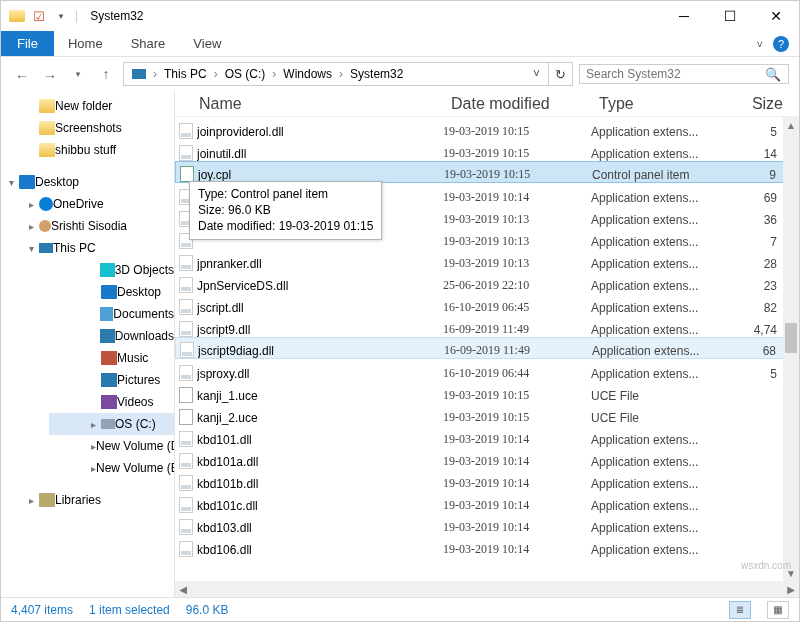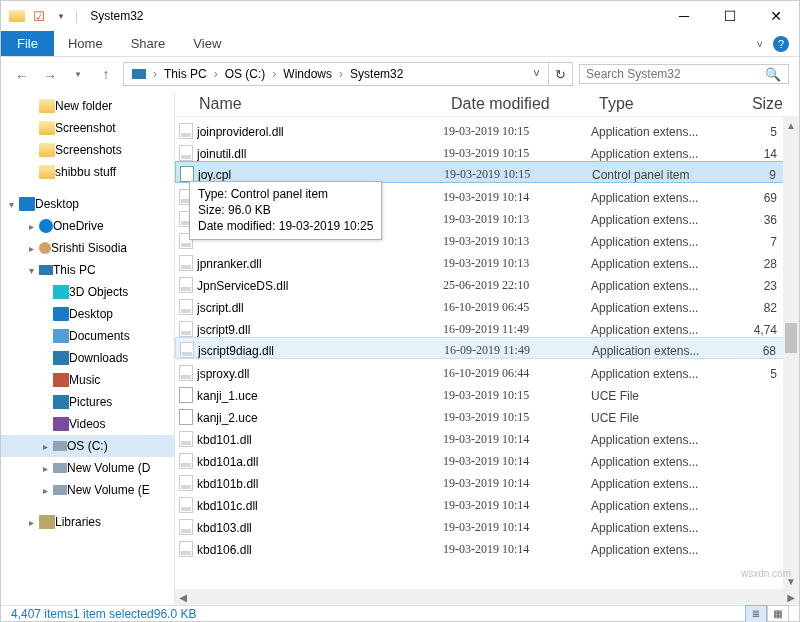--- a/index.html
+++ b/index.html
@@ -36,21 +36,21 @@
 .searchbox input { border: none; outline: none; flex: 1; font-size: 12px; color: #777; }
 .search-ico { font-size: 13px; color: #555; }
 
 
 .content { flex: 1; display: flex; min-height: 0; }
 
 
 .tree { width: 174px; border-right: 1px solid #e5e5e5; overflow-y: hidden; padding: 4px 0; }
 .tnode { display: flex; align-items: center; height: 22px; padding-left: 8px; font-size: 12px; white-space: nowrap; overflow: hidden; }
 .tnode.depth1 { padding-left: 28px; }
-.tnode.depth2 { padding-left: 42px; }
+.tnode.depth2 { padding-left: 42px; margin-left: 48px; }
 .tnode.sel { background: #d9e8f7; }
 .tnode .chev { width: 10px; color: #777; font-size: 10px; }
 .t-ico { width: 16px; height: 14px; display: inline-block; }
 .t-folder { background: linear-gradient(#ffe9a6,#f0c14b); border-radius: 1px; }
 .t-desktop { background: #1979ca; border-radius: 1px; }
 .t-onedrive { background: #0a7dd6; border-radius: 50%; width:14px; height:14px; }
 .t-user { background: #d4a06a; border-radius: 50%; width:12px; height:12px; }
 .t-pc { background: #2a7ab0; width:14px; height:10px; }
 .t-disk { background: #8fa5b5; width:14px; height:10px; }
 .t-3d { background: #19bfcf; }
@@ -86,21 +86,21 @@
 .tooltip { position: absolute; left: 14px; top: 34px; background: #fff; border: 1px solid #b2b2b2; padding: 4px 8px; font-size: 12px; box-shadow: 1px 1px 3px rgba(0,0,0,.15); z-index: 10; line-height: 1.35; }
 .vscroll { position:absolute; right:0; top:0; bottom:0; width:16px; background:#f0f0f0; display:flex; flex-direction:column; }
 .vscroll .arr { height:16px; display:flex; align-items:center; justify-content:center; color:#777; font-size:10px; }
 .vscroll .track { flex:1; position:relative; }
 .vscroll .thumb { position:absolute; left:2px; right:2px; top:190px; height:30px; background:#c2c2c2; }
 .hscroll { height:16px; background:#f0f0f0; display:flex; }
 .hscroll .arr { width:16px; display:flex; align-items:center; justify-content:center; color:#777; font-size:10px;}
 .hscroll .track { flex:1; }
 
 
-.status { height: 16px; border-top: 1px solid #e1e1e1; display: flex; align-items: center; font-size: 12px; color: #1979ca; padding: 0 10px; gap: 0; }
+.status { height: 24px; border-top: 1px solid #e1e1e1; display: flex; align-items: center; font-size: 12px; color: #1979ca; padding: 0 10px; gap: 16px; }
 .status .spacer { flex: 1; }
 .view-btn { width: 22px; height: 18px; border: 1px solid #ccc; display:flex; align-items:center; justify-content:center; font-size:10px; color:#555;}
 .view-btn.active { background:#d9e8f7; border-color:#8fc2e8; }
 .watermark { position:absolute; right:8px; bottom:26px; font-size:10px; color:#c0c0c0; }
 </style>
 </head>
 <body>
 
 <div class="window">
 
@@ -168,25 +168,20 @@
     <div class="tree">
       <div id="quick-holder">
           <div class="tnode depth1">
             <span class="chev"></span>
             <span class="t-ico t-folder"></span>
             <span>New folder</span>
           </div>
           <div class="tnode depth1">
             <span class="chev"></span>
             <span class="t-ico t-folder"></span>
-            <span>Screenshot</span>
-          </div>
-          <div class="tnode depth1">
-            <span class="chev"></span>
-            <span class="t-ico t-folder"></span>
             <span>Screenshots</span>
           </div>
           <div class="tnode depth1">
             <span class="chev"></span>
             <span class="t-ico t-folder"></span>
             <span>shibbu stuff</span>
           </div>
         </div>
       <div class="tree-gap"></div>
       <div id="roots-holder">
@@ -453,21 +448,21 @@
               <span class="f-ico dll"></span>
             </span>
             <span class="r-name">kbd106.dll</span>
             <span class="r-date">19-03-2019 10:14</span>
             <span class="r-type">Application extens...</span>
             <span class="r-size"></span>
           </div>
           <div class="tooltip" style="top: 64px;">
           <div>Type: Control panel item</div>
           <div>Size: 96.0 KB</div>
-          <div>Date modified: 19-03-2019 10:25</div>
+          <div>Date modified: 19-03-2019 01:15</div>
         </div>
         <div class="vscroll">
           <div class="arr">▲</div>
           <div class="track">
               <div class="thumb"></div>
             </div>
           <div class="arr">▼</div>
         </div>
       </div>
       <div class="hscroll">

